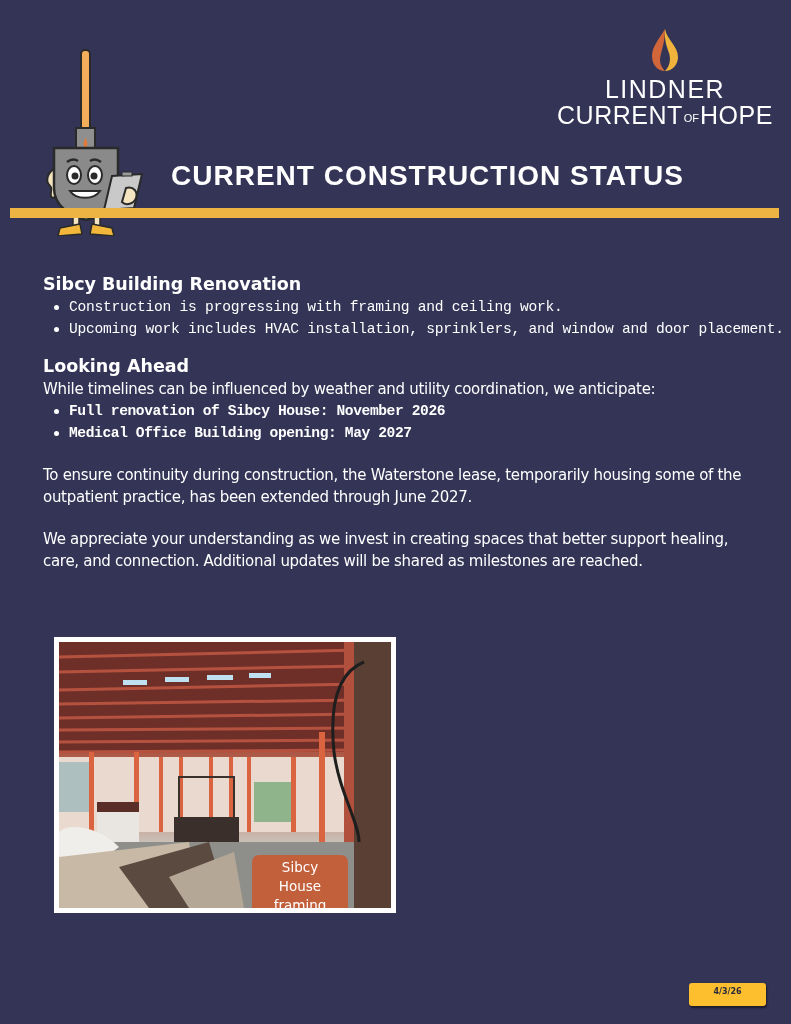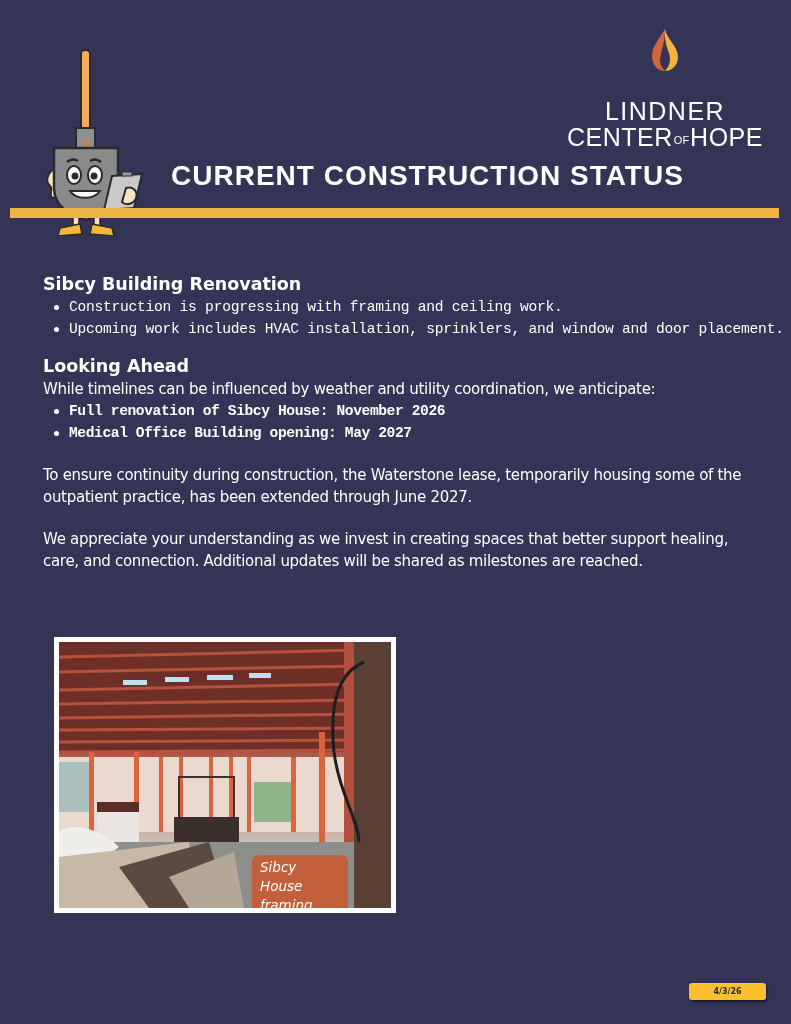--- a/index.html
+++ b/index.html
@@ -11,21 +11,21 @@
     position: relative;
   }
   .page { position: relative; width: 791px; height: 1024px; }
 
   
   .logo { position: absolute; left: 555px; top: 28px; width: 220px; text-align: center; }
   .logo-flame { display: block; margin: 0 auto; width: 34px; height: 44px; }
   .logo-line1 {
     font-family: "Liberation Sans", sans-serif;
     font-size: 25px; letter-spacing: 1.5px; color: #ffffff; line-height: 26px;
-    margin-top: 26px; font-weight: 400;
+    margin-top: 4px; font-weight: 400;
   }
   .logo-line2 {
     font-family: "Liberation Sans", sans-serif;
     font-size: 25px; letter-spacing: 0.5px; color: #ffffff; line-height: 26px;
     white-space: nowrap;
   }
   .logo-of { font-size: 11px; letter-spacing: 0; vertical-align: 2px; margin: 0 1px; }
 
   
   .mascot { position: absolute; left: 38px; top: 48px; width: 110px; height: 188px; }
@@ -72,45 +72,45 @@
   }
   .photo {
     width: 100%; height: 100%; position: relative; overflow: hidden;
     background: linear-gradient(180deg, #7a3a30 0%, #a0483a 35%, #c5775f 55%, #c9bfb6 75%, #6d655f 100%);
   }
   .photo svg { position: absolute; left: 0; top: 0; width: 100%; height: 100%; }
   .caption {
     position: absolute; left: 193px; top: 213px;
     background: #C2603C; color: #ffffff;
     border-radius: 7px; padding: 3px 8px;
-    font-size: 13.5px; line-height: 19px; width: 96px; font-style: italic;
+    font-size: 13.5px; line-height: 19px; text-align: center; width: 96px;
   }
 
   
   .date-tag {
-    position: absolute; left: 689px; top: 983px; width: 77px; height: 17px;
+    position: absolute; left: 689px; top: 983px; width: 77px; height: 23px;
     background: #FDBF2D; border-radius: 3px;
     box-shadow: 1px 2px 2px rgba(0,0,0,0.5);
     color: #2b2b3d; font-size: 8px; font-weight: bold; text-align: center; line-height: 17px;
   }
 </style>
 </head>
 <body>
 
 <div class="page">
 
   <div class="logo">
     <svg class="logo-flame" viewBox="0 0 34 44">
       <path d="M17 1 C12 10 4 18 4 28 C4 37 10 43 17 43 C12 38 11 32 13 26 C14 20 17 14 17 1 Z" fill="#D0663A"></path>
       <path d="M17 1 C19 12 30 18 30 29 C30 37 24 43 17 43 C22 38 23 31 21 25 C19 19 16 12 17 1 Z" fill="#F0B43C"></path>
       <path d="M16 27 C15 31 15 35 17 38 C19 35 19 31 18 27 C17.5 25 16.5 25 16 27 Z" fill="#333456"></path>
     </svg>
     <div class="logo-line1">LINDNER</div>
     <div class="logo-line2">
-      <span>CENTER</span><span class="logo-of">OF</span><span>HOPE</span>
+      <span>CURRENT</span><span class="logo-of">OF</span><span>HOPE</span>
     </div>
   </div>
 
   <svg class="mascot" viewBox="0 0 110 188">
 
     <rect x="43" y="2" width="9" height="80" rx="4" fill="#F2AE5A" stroke="#2a2a2a" stroke-width="2"></rect>
 
     <path d="M38 80 L57 80 L57 102 L47.5 112 L38 102 Z" fill="#8f8f8f" stroke="#2a2a2a" stroke-width="2"></path>
     <path d="M47.5 90 C45 94 45 98 47.5 100 C50 98 50 94 47.5 90 Z" fill="#E07A3A"></path>
 

